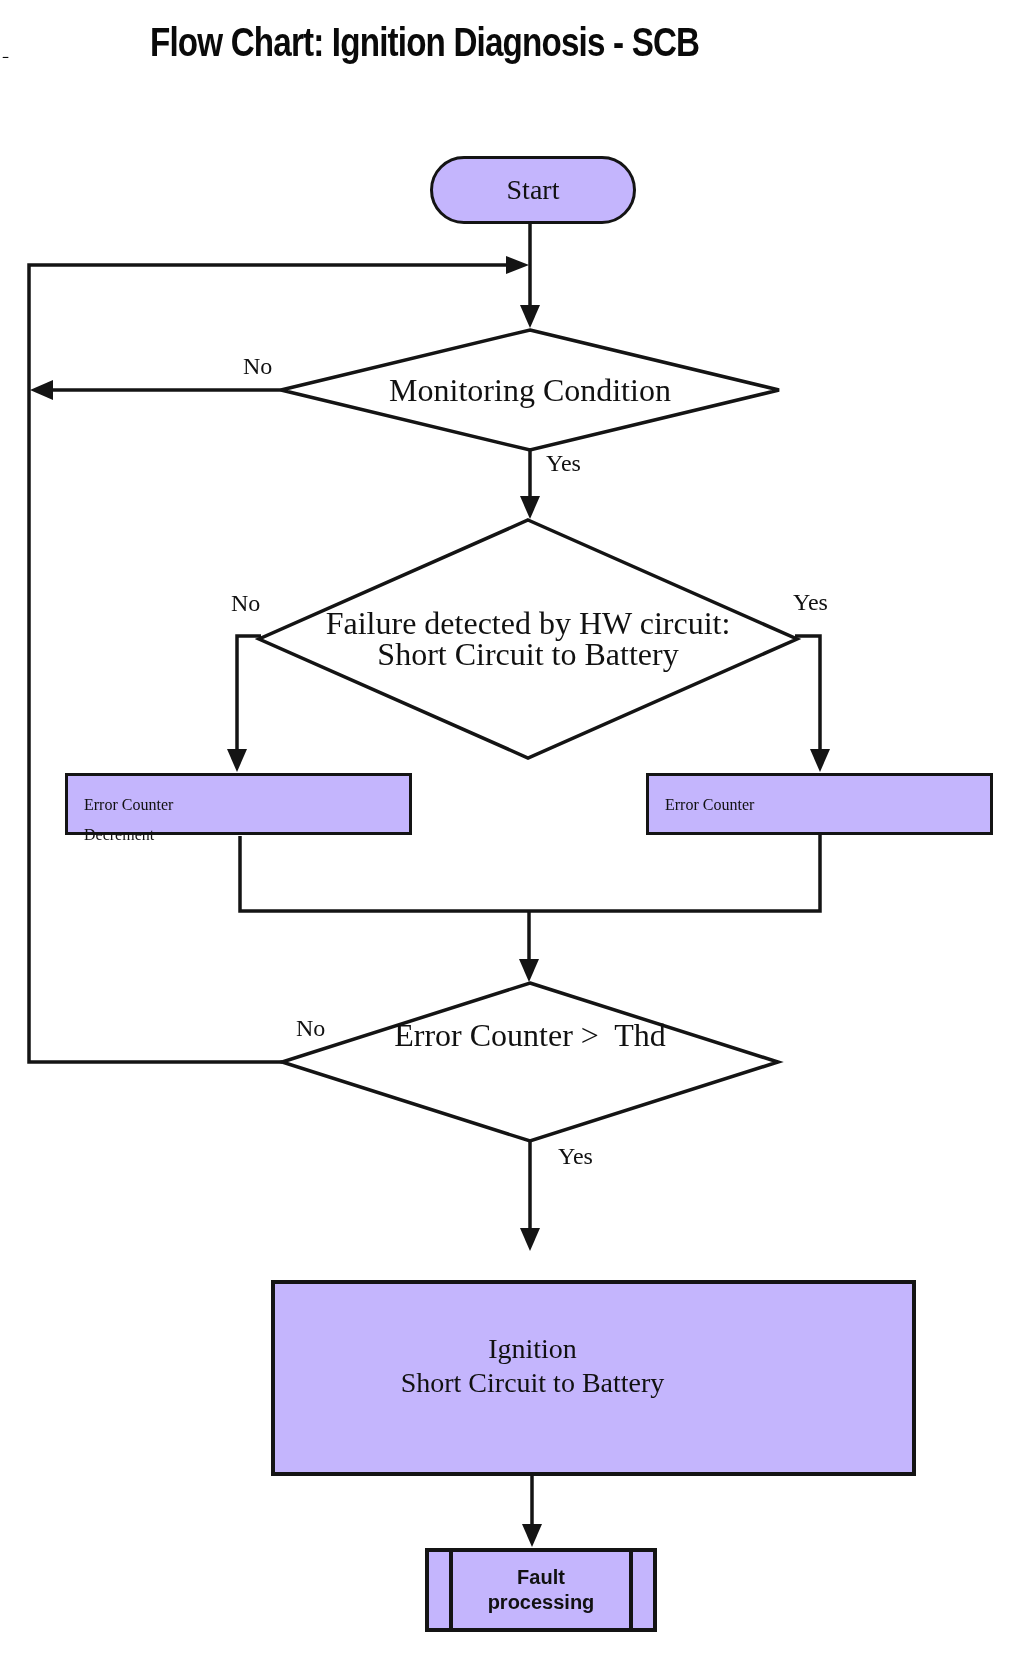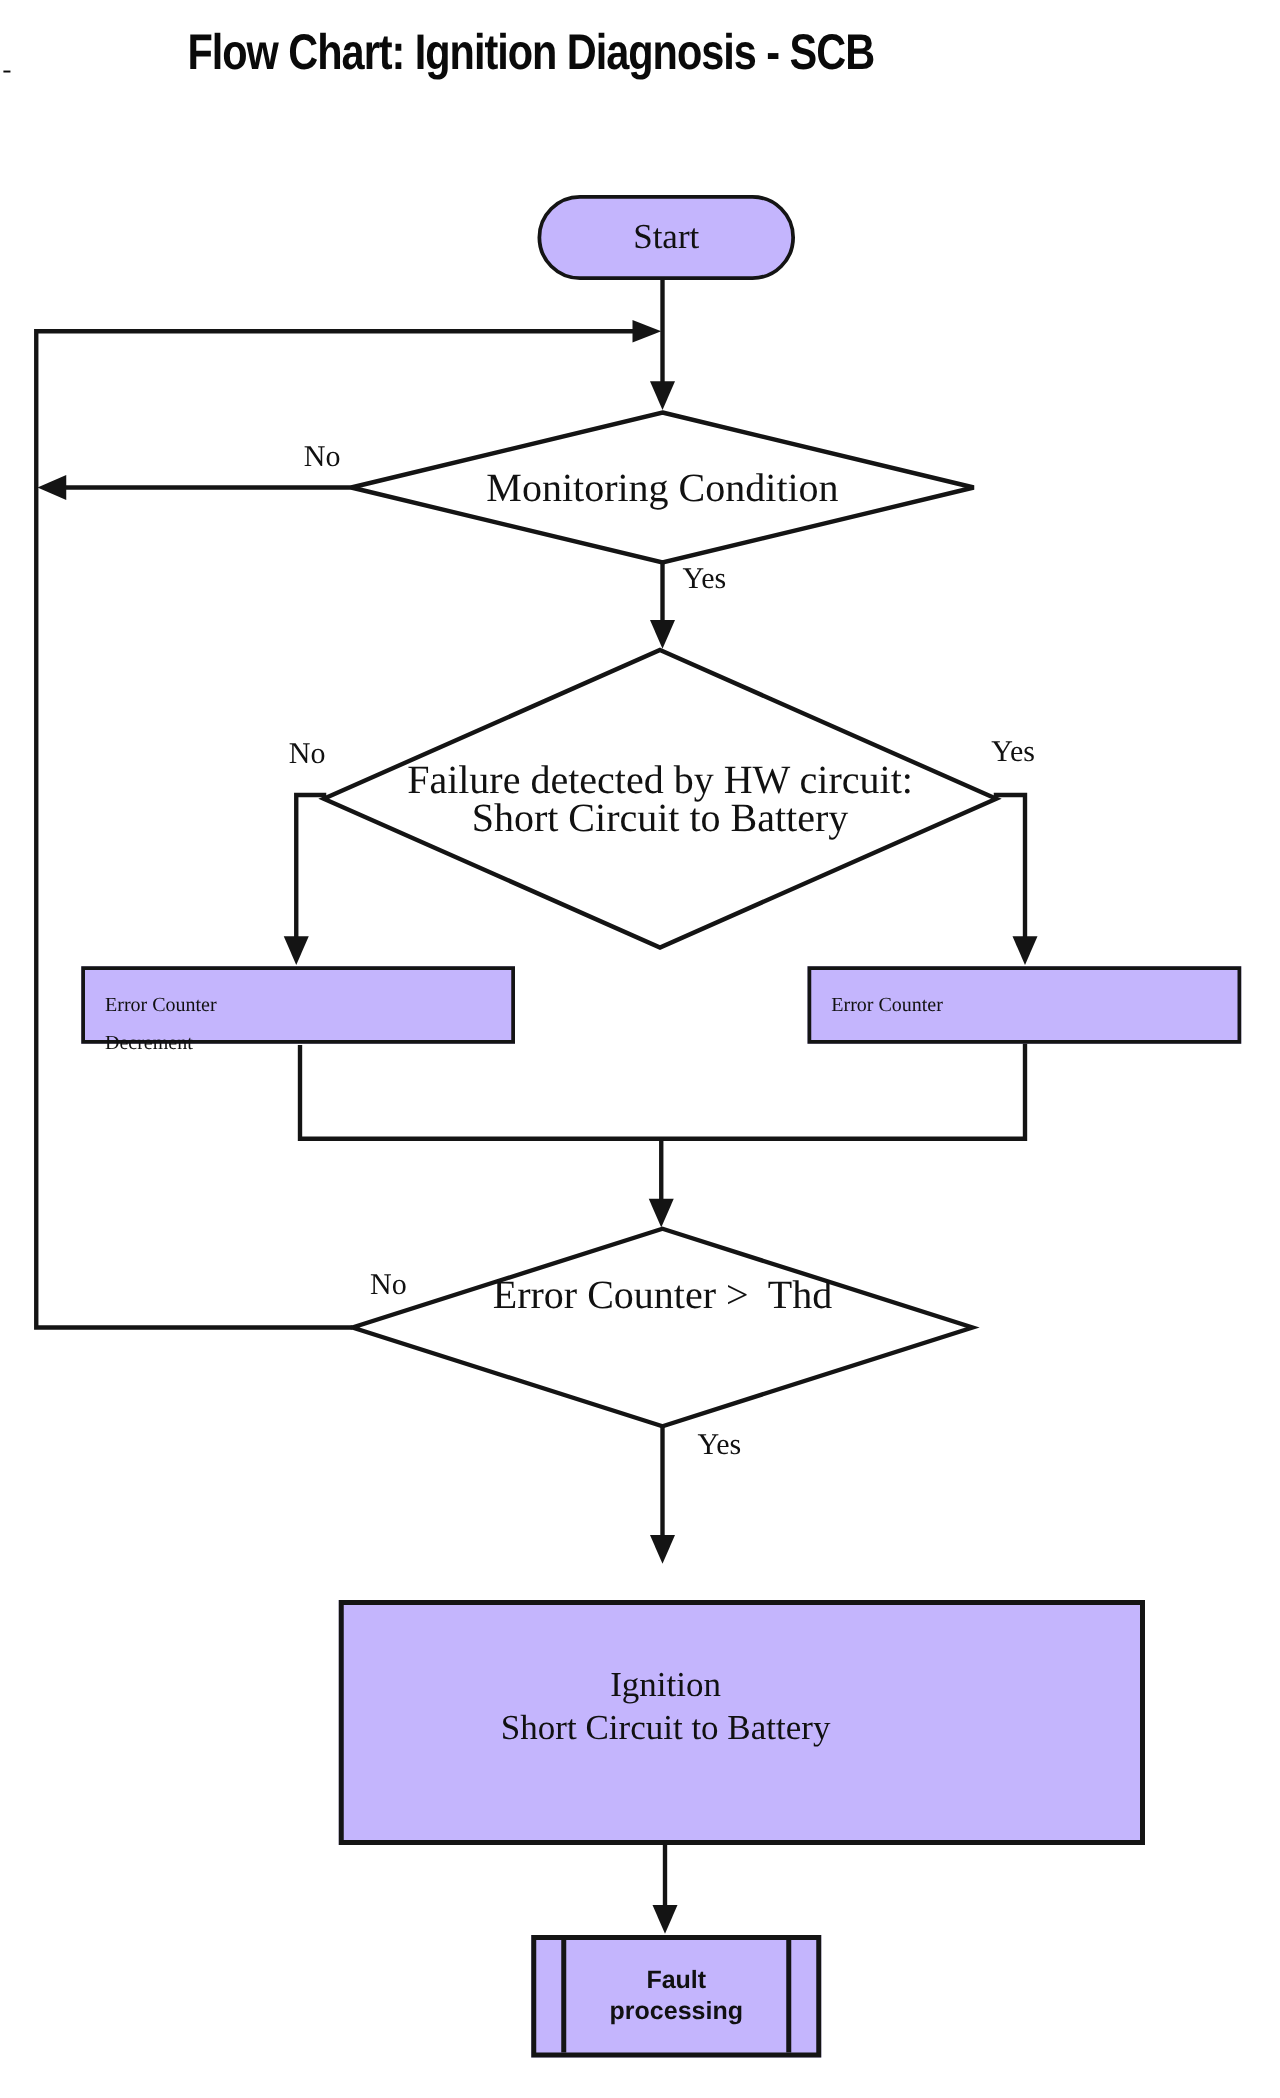--- a/index.html
+++ b/index.html
@@ -23,21 +23,21 @@
   .node{position:absolute;background:#c4b5fd;border:3px solid #141414;}
   .terminator{left:430px;top:156px;width:206px;height:68px;border-radius:34px;
        border-width:3.5px;display:flex;align-items:center;justify-content:center;
        font-size:28px;}
   .proc-small{font-size:16px;line-height:30px;padding:14px 0 0 16px;}
   .proc-decrement{left:65px;top:773px;width:347px;height:62px;}
   .proc-increment{left:646px;top:773px;width:347px;height:62px;}
   .proc-big{left:271px;top:1250px;width:645px;height:196px;border-width:4px;margin-top:30px;}
   .proc-big-label{position:absolute;left:0px;top:48px;width:515px;text-align:center;
        font-size:28px;line-height:34px;}
-  .predef{left:425px;top:1548px;width:232px;height:98px;border-width:4px;
+  .predef{left:425px;top:1548px;width:232px;height:84px;border-width:4px;
        display:flex;flex-direction:column;align-items:center;justify-content:center;
        font-family:"Liberation Sans",sans-serif;font-weight:bold;font-size:20px;
        line-height:25px;text-align:center;}
   .predef .bar{position:absolute;top:0;bottom:0;width:4px;background:#141414;}
   .bar-left{left:20px;} .bar-right{right:20px;}
   
   .dlabel{position:absolute;display:flex;flex-direction:column;align-items:center;
        justify-content:center;text-align:center;font-size:32px;line-height:31px;}
   .dlabel-1{left:281px;top:330px;width:498px;height:120px;}
   .dlabel-2{left:259px;top:520px;width:538px;height:238px;}

